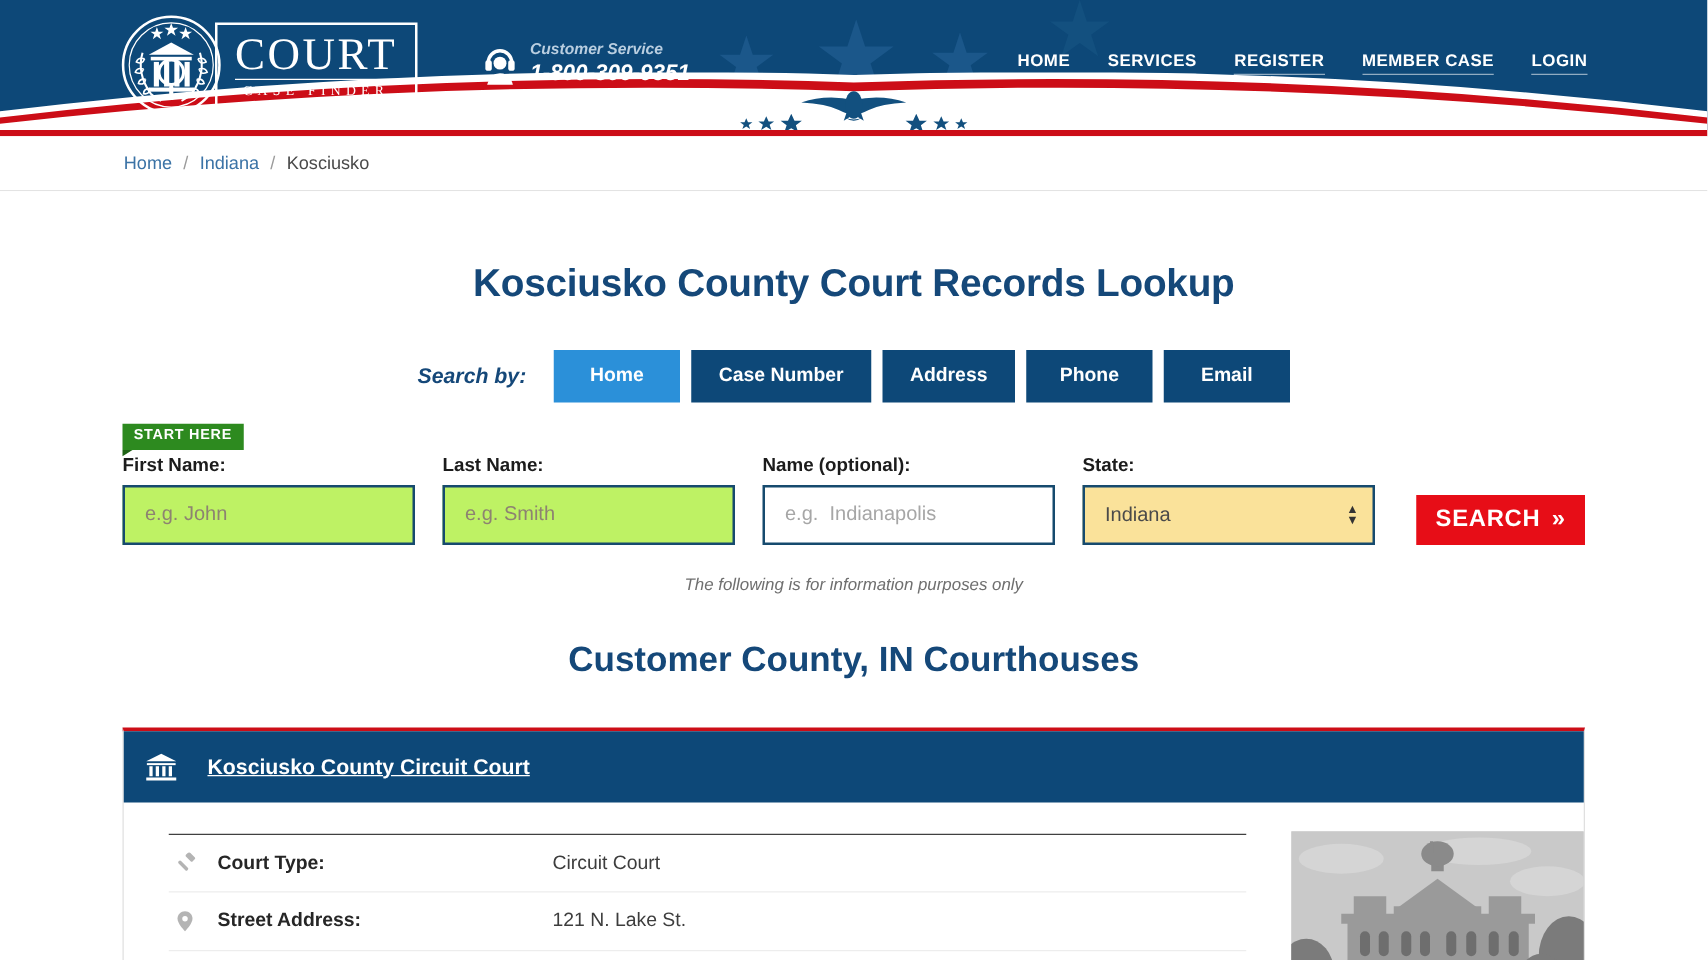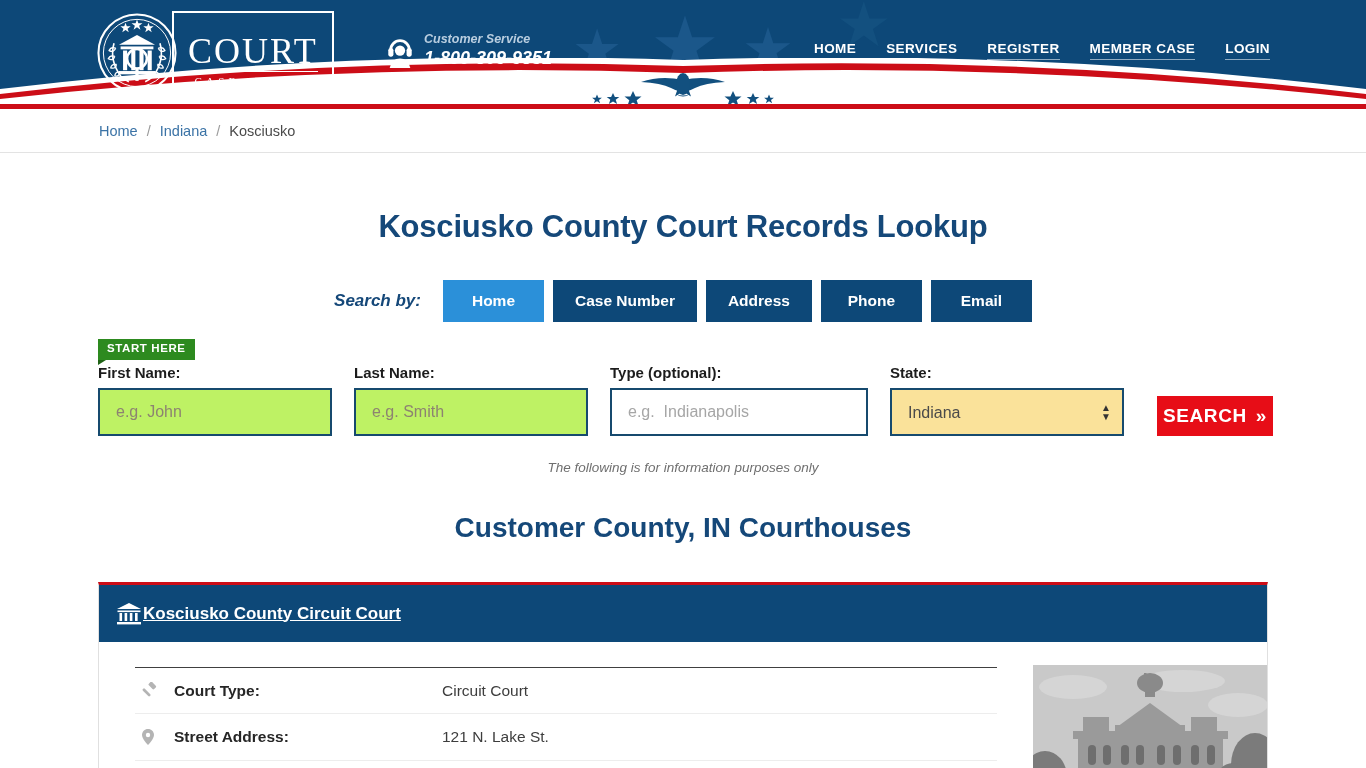--- a/index.html
+++ b/index.html
@@ -34,21 +34,21 @@
   }
   .logo-block {
     position: absolute;
     left: 96px; top: 11px;
     display: flex; align-items: center;
   }
   .logo-seal { width: 82px; height: 82px; flex: none; }
   .logo-wordmark {
     border: 2px solid #ffffff;
     margin-left: -6px;
-    padding: 20px 14px 6px 14px;
+    padding: 5px 14px 6px 14px;
     text-align: center;
   }
   .logo-court {
     color: #fff;
     font-family: "Liberation Serif", serif;
     font-size: 36px;
     letter-spacing: 2px;
     line-height: 1;
     font-weight: 400;
     border-bottom: 1px solid #ffffff;
@@ -219,21 +219,21 @@
     color: #5e5e5e;
     padding: 0 16px;
     font-family: "Liberation Sans", sans-serif;
     outline: none;
   }
   .field-input::placeholder { color: #8d8371; opacity: 1; }
   .field-input.plain { background: #ffffff; }
   .field-input.plain::placeholder { color: #a6a6a6; }
   .f-first { width: 234px; }
   .f-last  { width: 234px; }
-  .f-city  { width: 258px; }
+  .f-city  { width: 234px; }
   .select-wrap { position: relative; width: 234px; }
   .field-select {
     width: 234px;
     height: 48px;
     border: 2px solid #164a6e;
     background: #fae29a;
     font-size: 16px;
     color: #4a4a4a;
     padding: 0 34px 0 16px;
     font-family: "Liberation Sans", sans-serif;
@@ -292,21 +292,21 @@
     margin-top: 38px;
     border: 1px solid #e0e0e0;
     border-top: 3px solid #cc0d17;
     background: #ffffff;
   }
   .card-head {
     background: #0d4878;
     height: 57px;
     display: flex; align-items: center;
     padding-left: 17px;
-    gap: 1px;
+    gap: 24px;
   }
   .bank-icon { width: 26px; height: 24px; flex: none; }
   .court-link {
     color: #ffffff;
     font-size: 17px;
     font-weight: bold;
     text-decoration: underline;
     cursor: pointer;
   }
   .card-body {
@@ -470,21 +470,21 @@
         <label class="field-label">First Name:</label>
         <input class="field-input f-first" type="text" placeholder="e.g. John" style="">
       </div>
 
       <div class="field">
         <label class="field-label">Last Name:</label>
         <input class="field-input f-last" type="text" placeholder="e.g. Smith" style="">
       </div>
 
       <div class="field">
-        <label class="field-label">Type (optional):</label>
+        <label class="field-label">Name (optional):</label>
         <input class="field-input f-city plain" type="text" placeholder="e.g.  Indianapolis" style="">
       </div>
 
       <div class="field">
         <label class="field-label">State:</label>
         <div class="select-wrap">
           <select class="field-select">
             <option>Indiana</option>
           </select>
           <span class="select-arrows">▲<br>▼</span>

